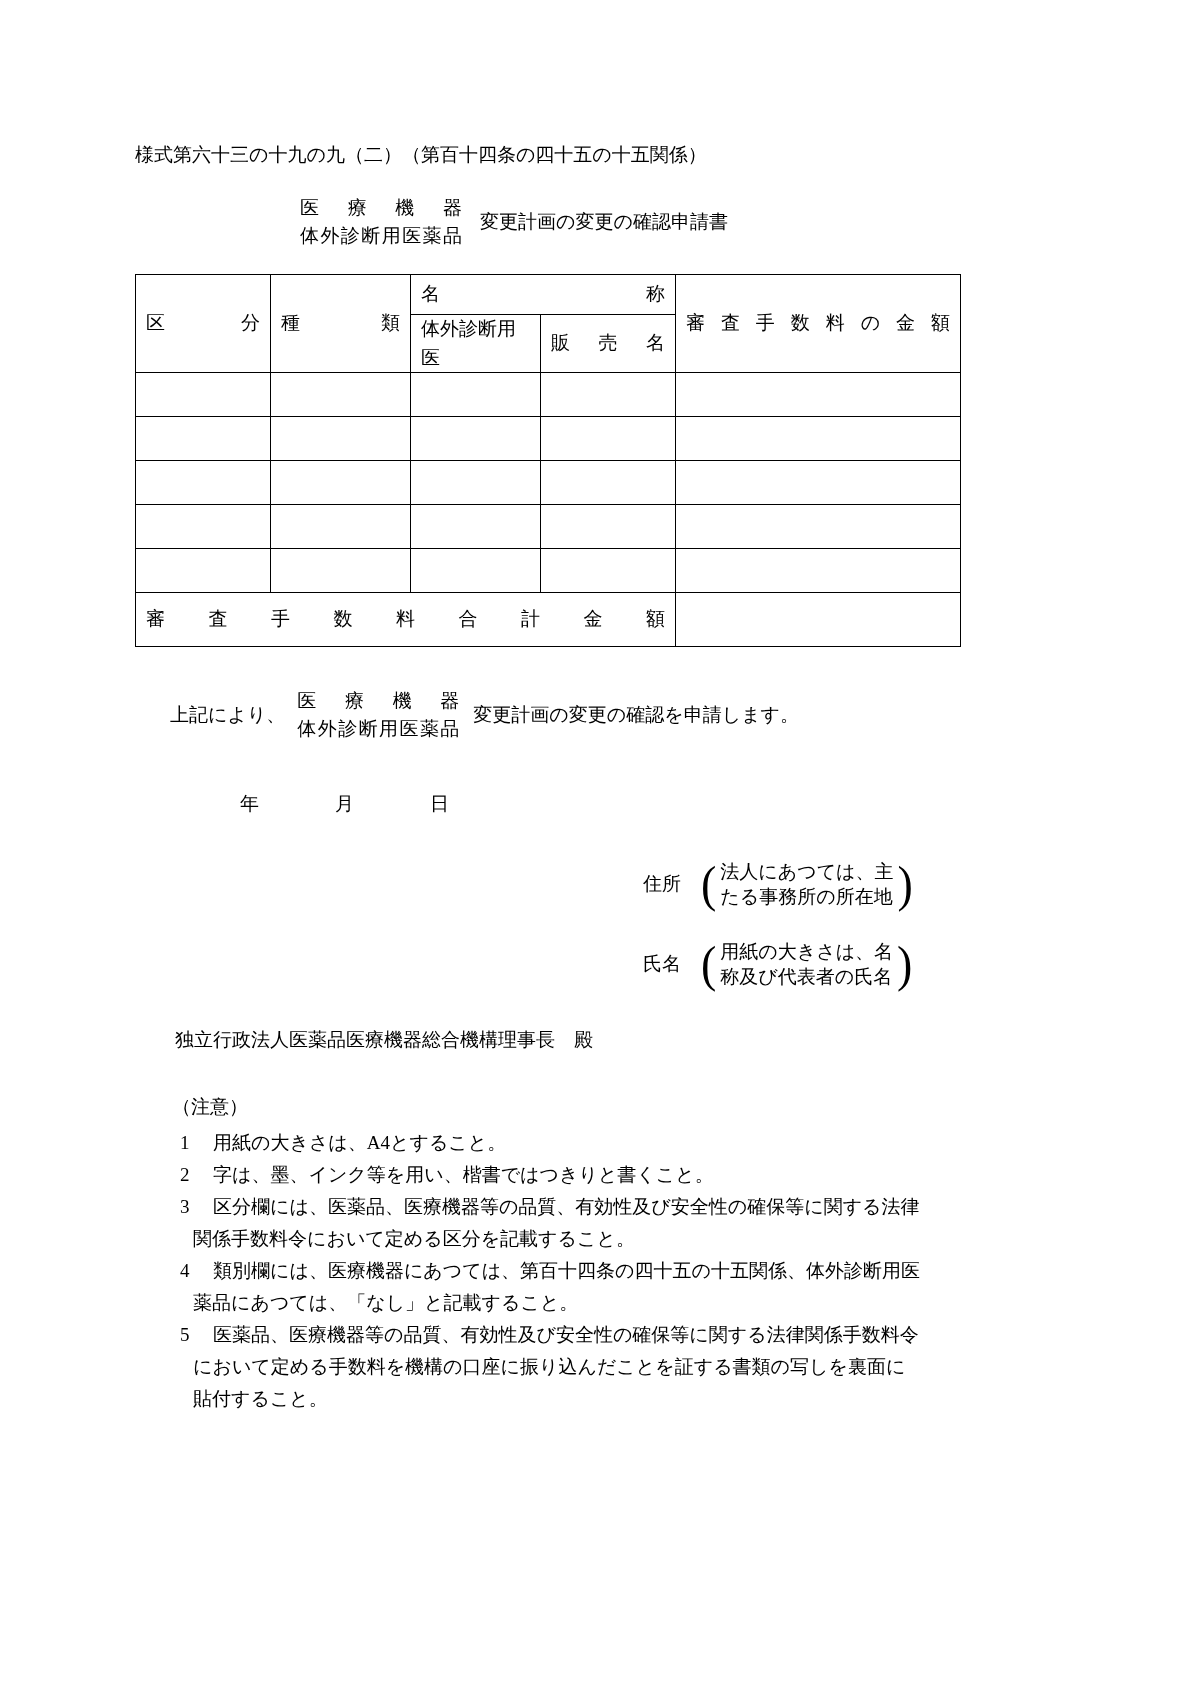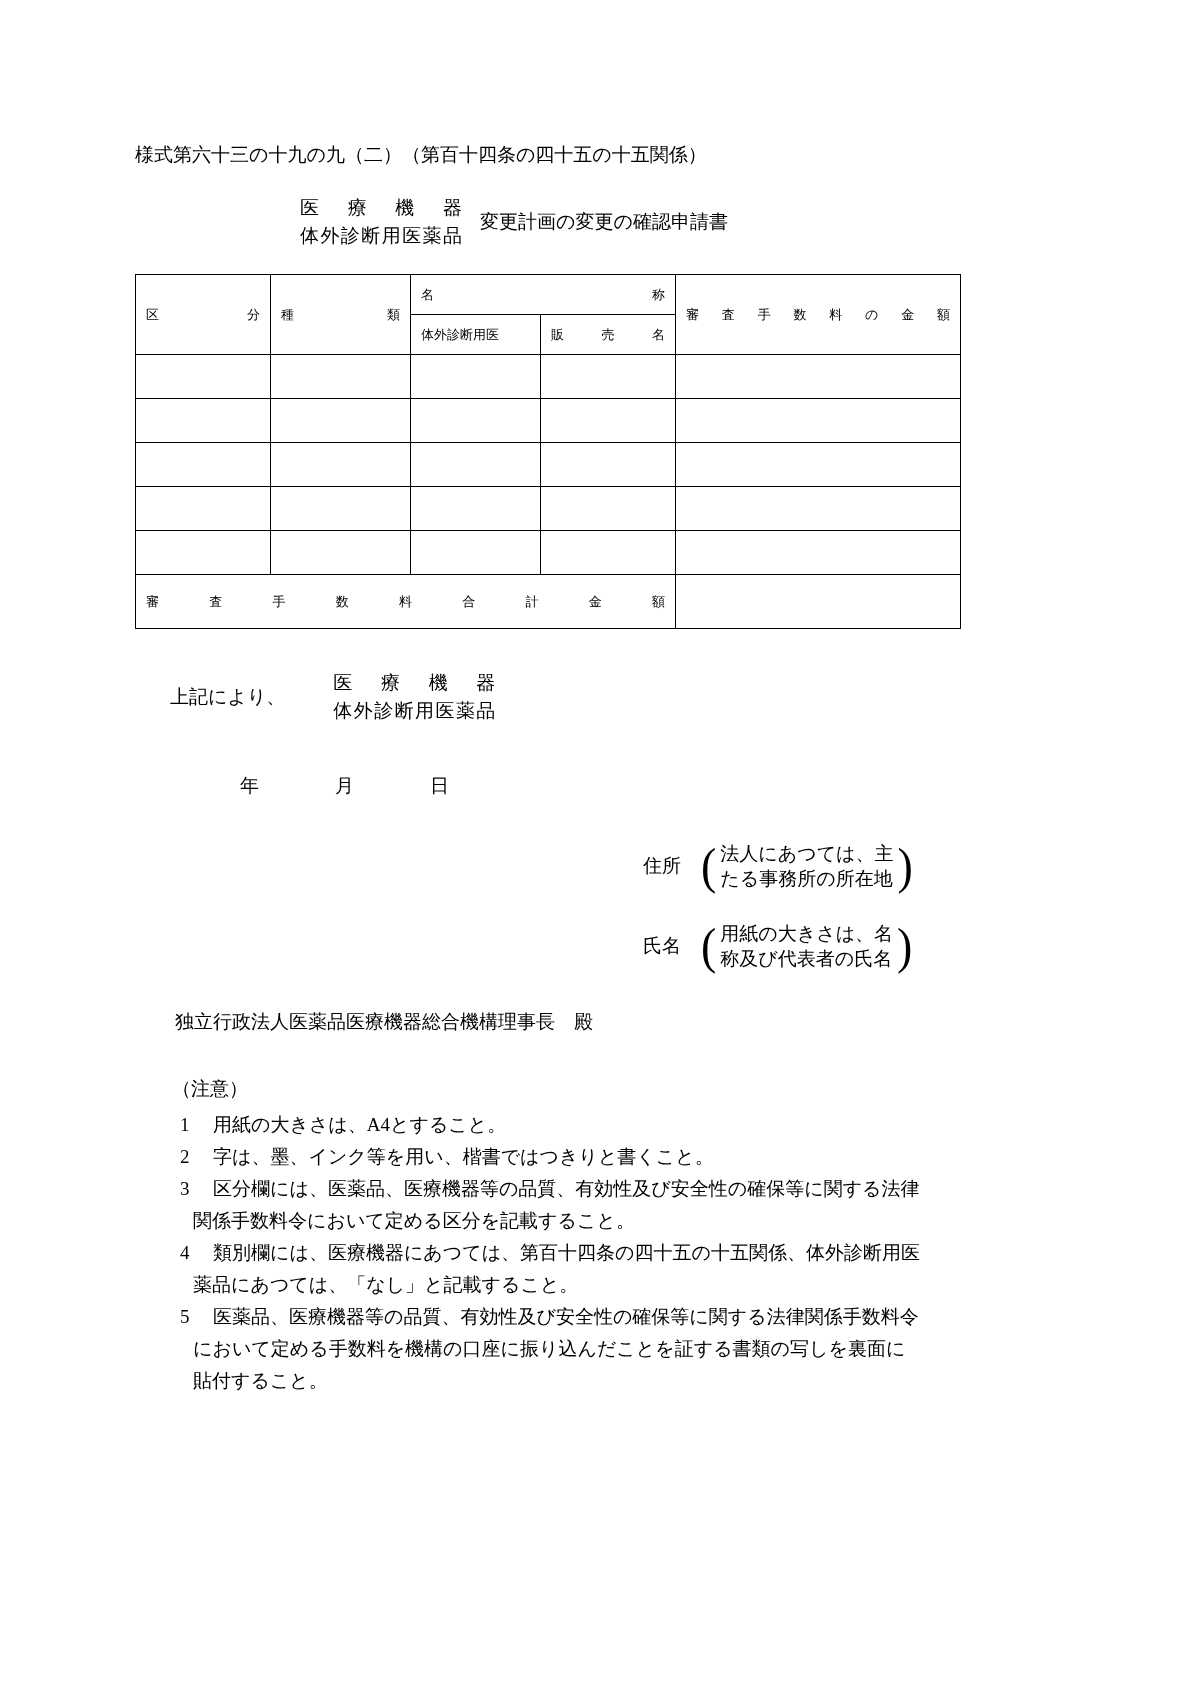--- a/index.html
+++ b/index.html
@@ -19,28 +19,28 @@
   .form-number { line-height: 30px; }
 
   
   .title-block { display: flex; align-items: center; margin-top: 24px; margin-left: 165px; }
   .stack { width: 162px; }
   .stack > div { line-height: 28px; }
   .title-suffix { margin-left: 18px; }
 
   
   table { border-collapse: collapse; table-layout: fixed; width: 825px; margin-top: 24px; }
-  td { border: 1px solid #000; padding: 0 10px; vertical-align: middle; font-size: 13px; }
+  td { border: 1px solid #000; padding: 0 10px; vertical-align: middle; font-size: 19px; }
   tr.hrow { height: 40px; }
   tr.drow { height: 44px; }
   tr.trow { height: 54px; }
   td.plain { text-align: left; }
 
   
-  .statement { display: flex; align-items: center; margin-top: 40px; margin-left: 35px; gap: 36px; }
+  .statement { display: flex; align-items: center; margin-top: 40px; margin-left: 35px; }
   .statement .stack { margin-left: 12px; }
   .st-suffix { margin-left: 14px; }
 
   .date-line { margin-top: 46px; margin-left: 105px; line-height: 30px; }
 
   
   .paren-block { display: flex; align-items: center; margin-left: 508px; }
   .addr-block { margin-top: 40px; }
   .name-block { margin-top: 30px; }
   .pb-label { margin-right: 16px; }
@@ -141,20 +141,21 @@
       </tr>
     </tbody>
   </table>
 
   <div class="statement">
     <span class="st-prefix">上記により、</span>
     <div class="stack">
       <div class="jus">医療機器</div>
       <div class="jus">体外診断用医薬品</div>
     </div>
+    <span class="st-suffix">変更計画の変更の確認を申請します。</span>
   </div>
 
   <div class="date-line">年　　　　月　　　　日</div>
 
   <div class="paren-block addr-block">
     <span class="pb-label">住所</span>
     <span class="bigparen">(</span>
     <span class="pb-note">
       <span>法人にあつては、主</span>
       <span>たる事務所の所在地</span>

